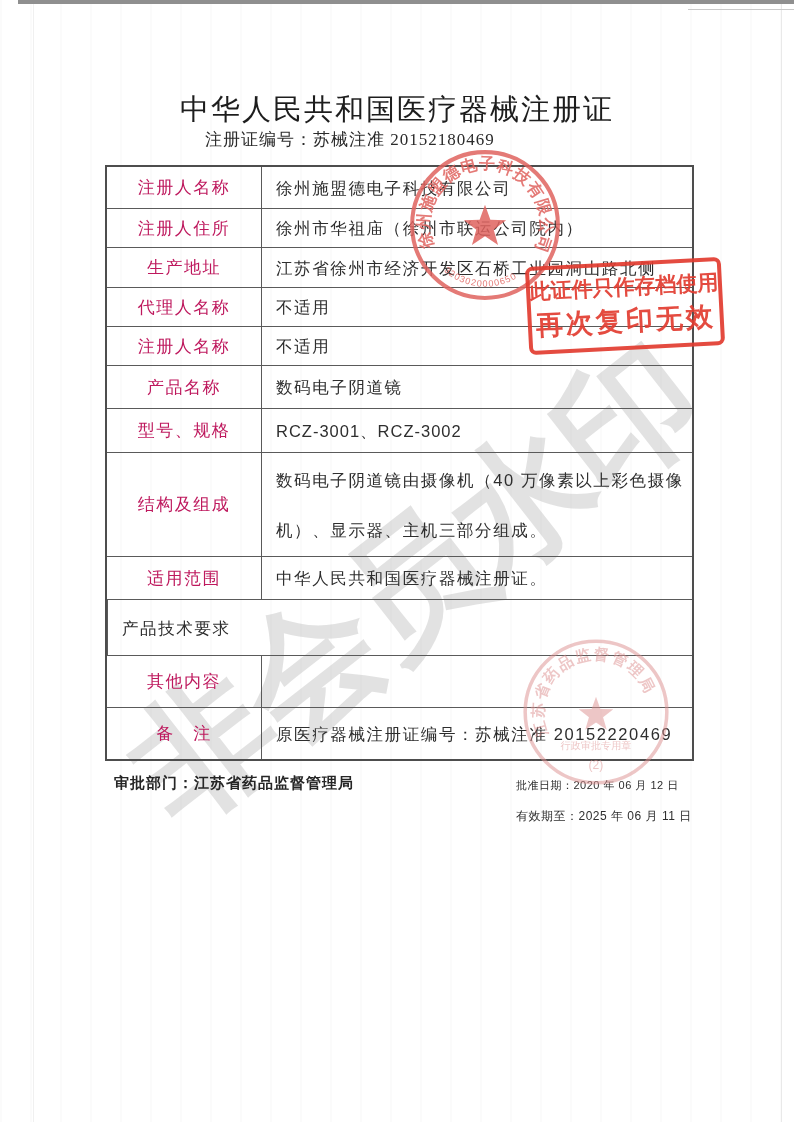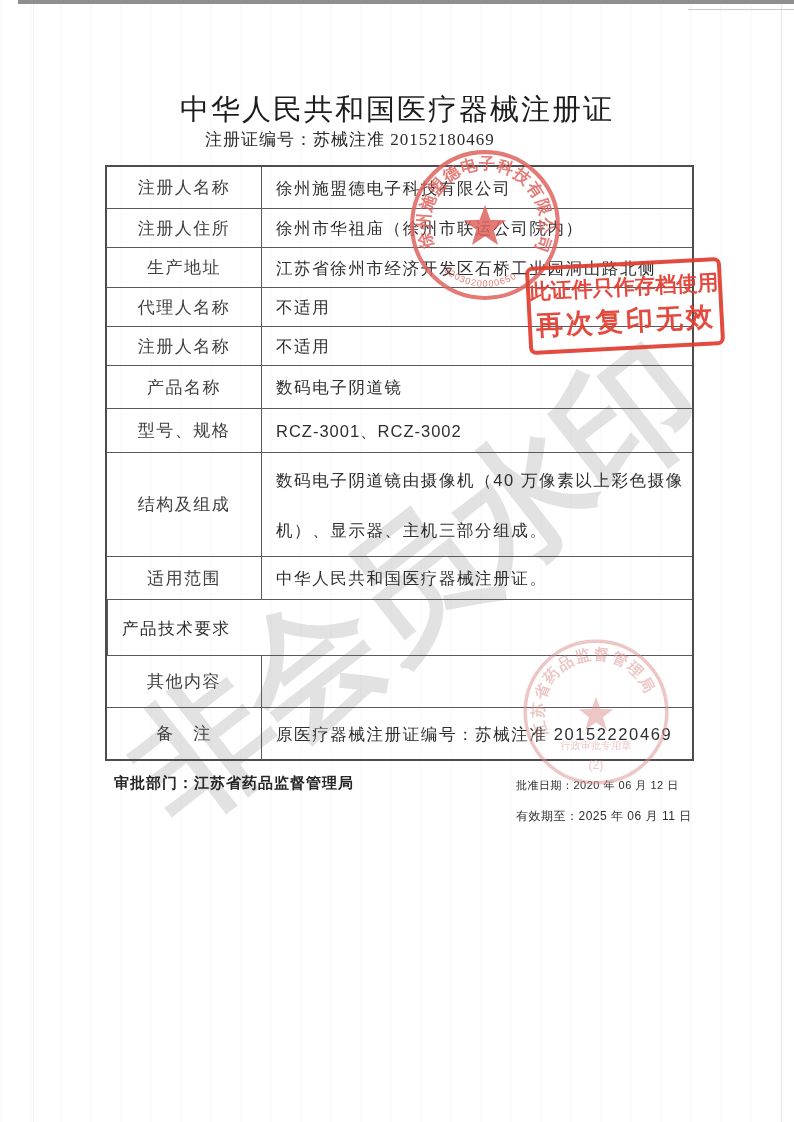--- a/index.html
+++ b/index.html
@@ -29,21 +29,21 @@
   .regline .num{font-family:"Liberation Serif","DejaVu Serif",serif;}
 
   .cert-table{
     position:absolute;left:105px;top:165px;width:589px;z-index:2;
     border:2px solid #4d4d4d;box-sizing:border-box;
   }
   .row{display:flex;border-top:1px solid #5a5a5a;box-sizing:border-box;}
   .row:first-child{border-top:none;}
   .cell-label{
     width:154px;flex:0 0 154px;display:flex;align-items:center;justify-content:center;
-    font-size:17px;letter-spacing:1.5px;color:#404040;box-sizing:border-box;text-align:center;
+    font-size:17px;letter-spacing:1.5px;color:#be185d;box-sizing:border-box;text-align:center;
   }
   .cell-value{
     flex:1;display:flex;align-items:center;
     border-left:1px solid #5a5a5a;box-sizing:border-box;
     padding-left:14px;padding-right:8px;
     font-size:16.5px;letter-spacing:1.6px;color:#2e2e2e;line-height:50px;
   }
   .cell-value .wrapbox{max-width:424px;}
   .mono-num{letter-spacing:1px;}
   .h41{height:41px}.h39{height:39px}.h40{height:40px}.h43{height:43px}

